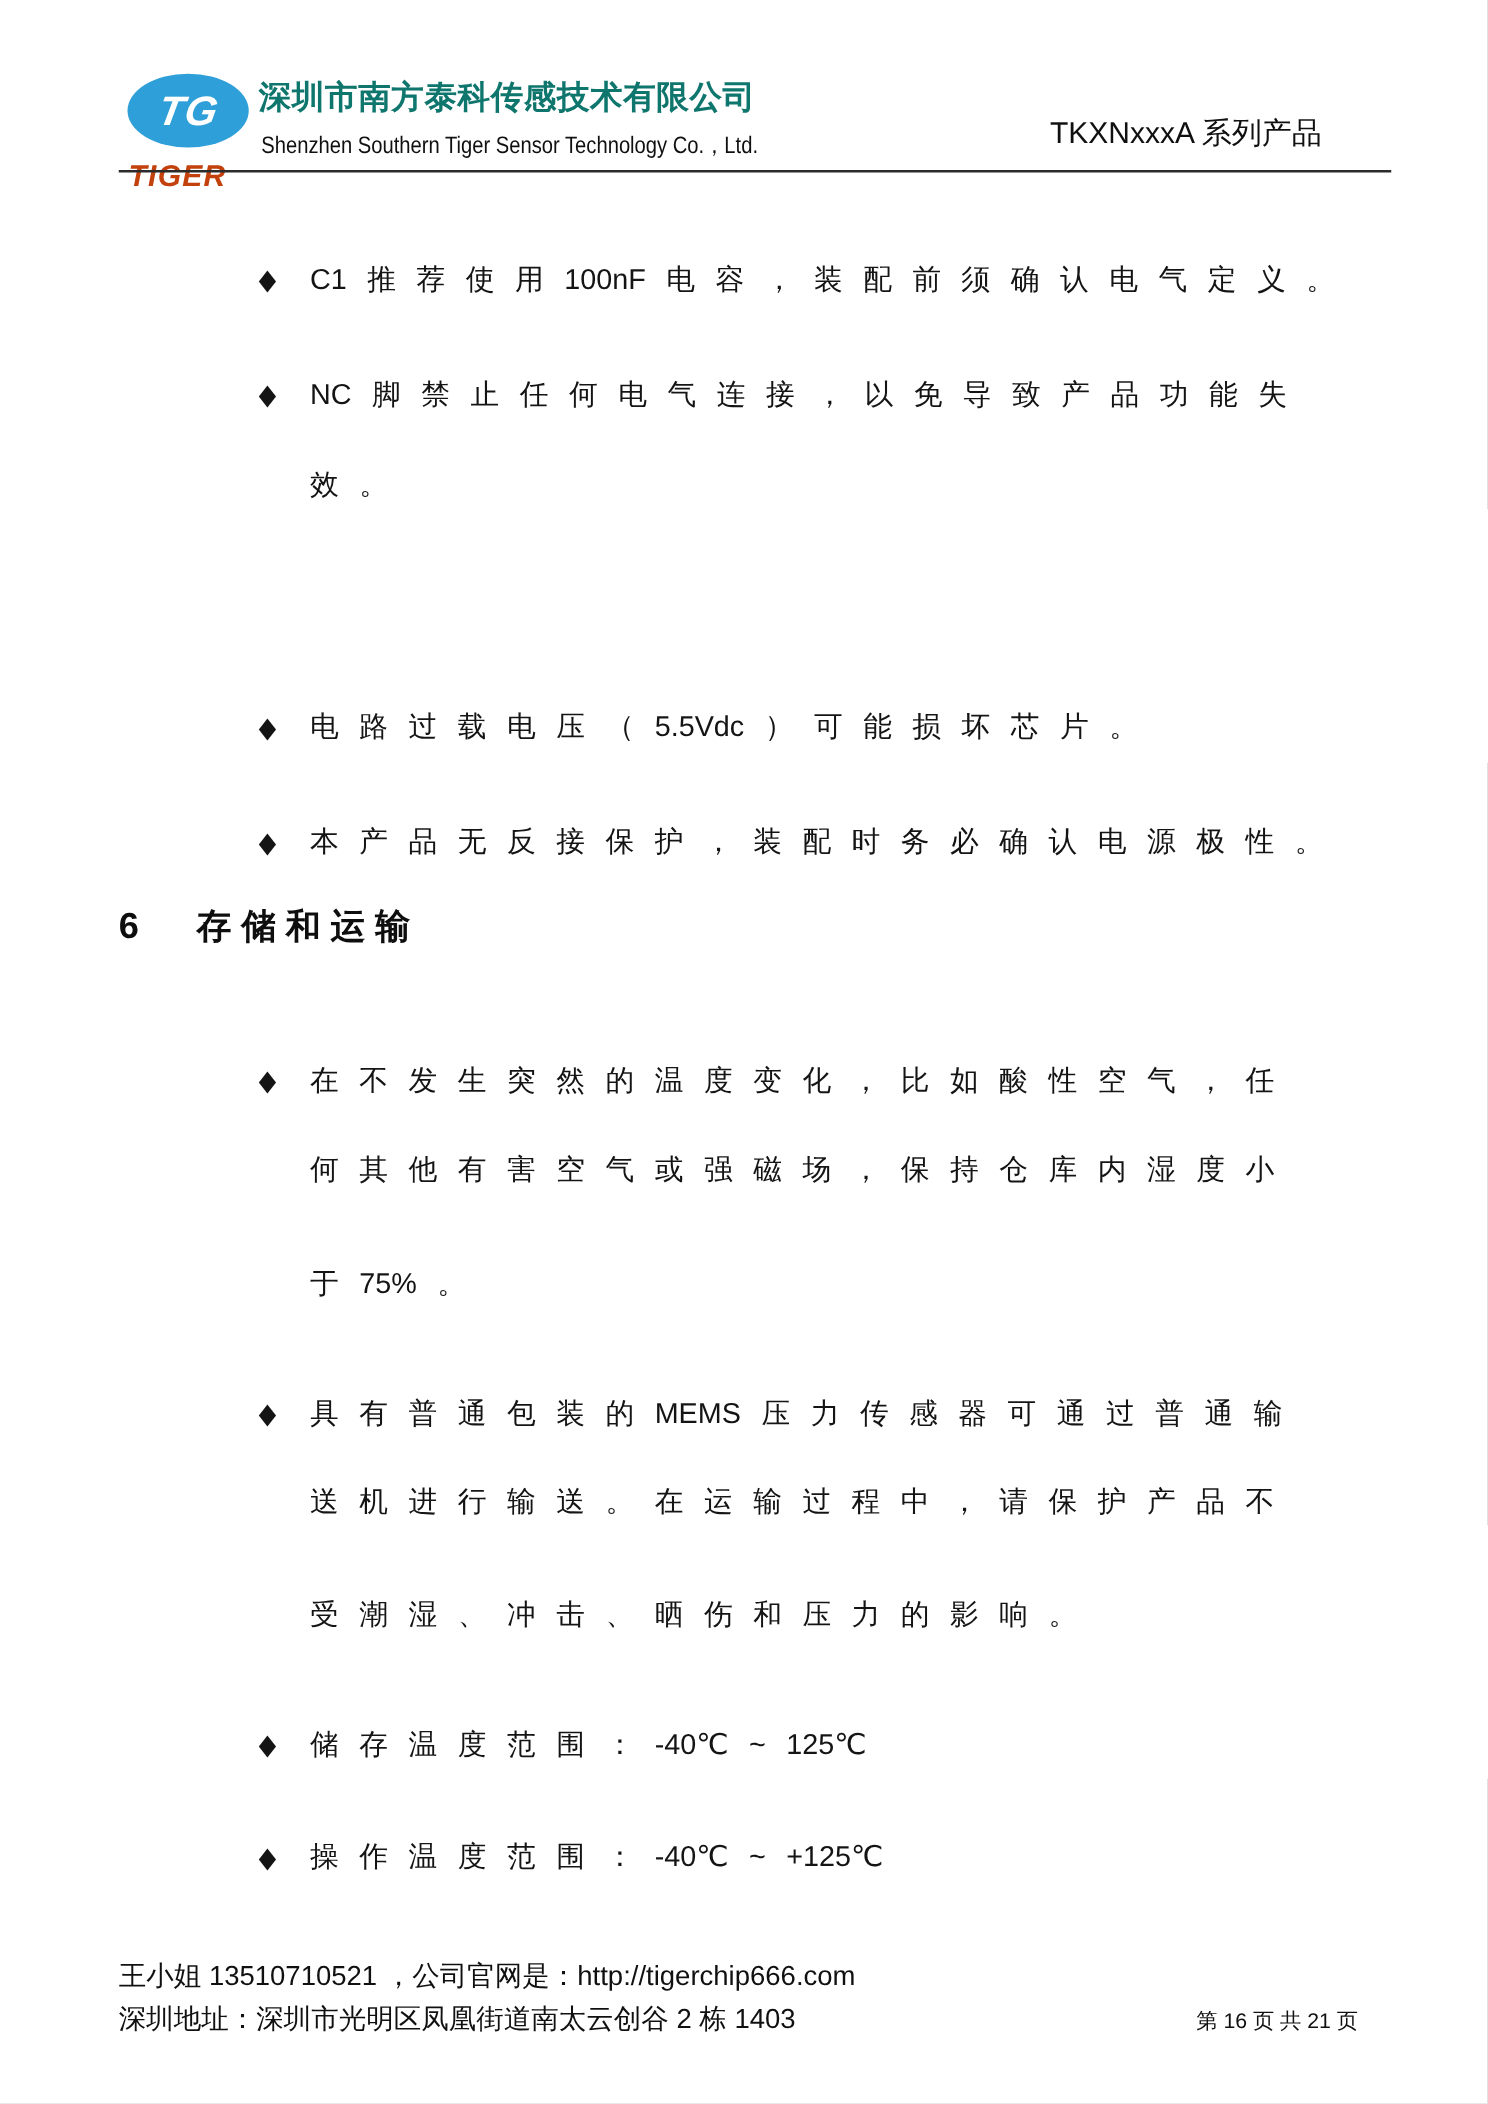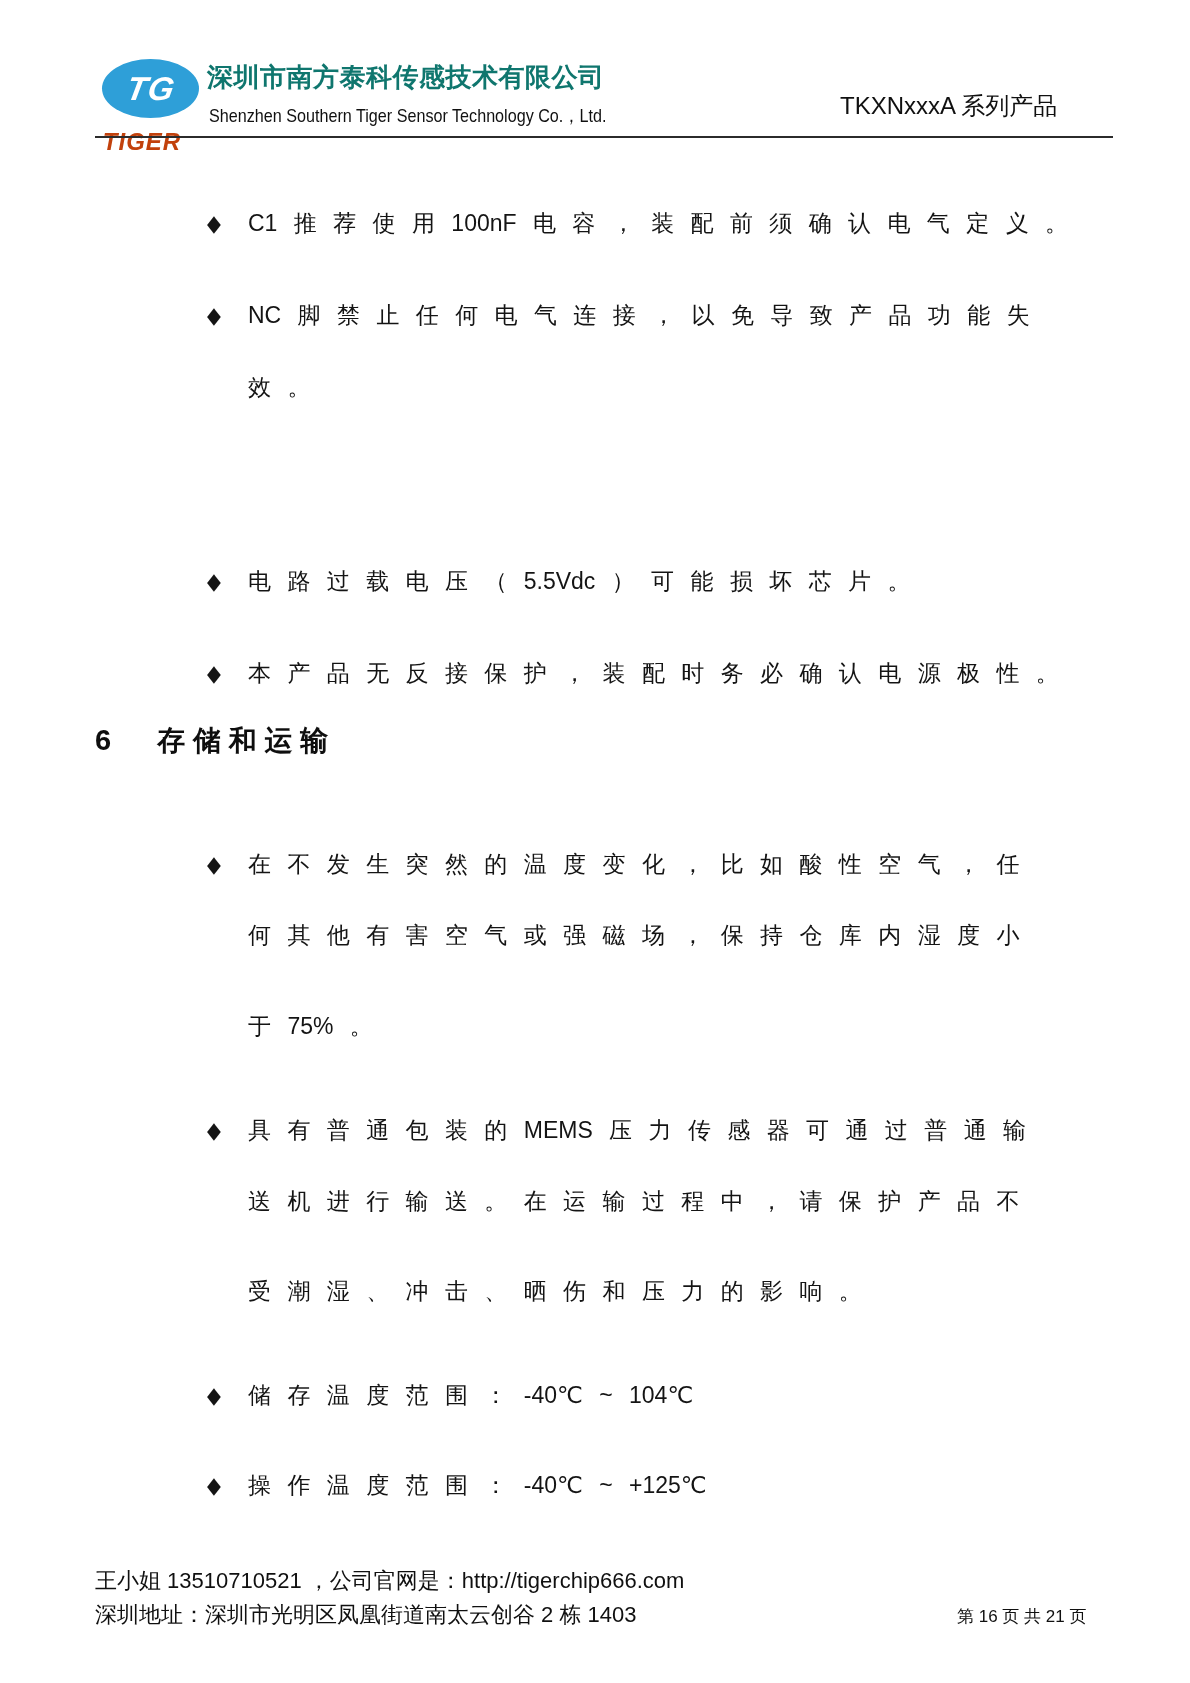--- a/index.html
+++ b/index.html
@@ -125,21 +125,21 @@
   <div class="bline" style="top:1095px">
     <span class="bullet">◆</span><span>具 有 普 通 包 装 的 MEMS 压 力 传 感 器 可 通 过 普 通 输</span>
   </div>
   <div class="cline" style="top:1186px">
     <span>送 机 进 行 输 送 。 在 运 输 过 程 中 ， 请 保 护 产 品 不</span>
   </div>
   <div class="cline" style="top:1276px">
     <span>受 潮 湿 、 冲 击 、 晒 伤 和 压 力 的 影 响 。</span>
   </div>
   <div class="bline" style="top:1360px">
-    <span class="bullet">◆</span><span>储 存 温 度 范 围 ： -40℃ ~ 104℃</span>
+    <span class="bullet">◆</span><span>储 存 温 度 范 围 ： -40℃ ~ 125℃</span>
   </div>
   <div class="bline" style="top:1450px">
     <span class="bullet">◆</span><span>操 作 温 度 范 围 ： -40℃ ~ +125℃</span>
   </div>
 
   <div class="footer-line1">王小姐 13510710521 ，公司官网是：http://tigerchip666.com</div>
   <div class="footer-line2">深圳地址：深圳市光明区凤凰街道南太云创谷 2 栋 1403</div>
   <div class="page-info">第 16 页 共 21 页</div>
 
 </div>

